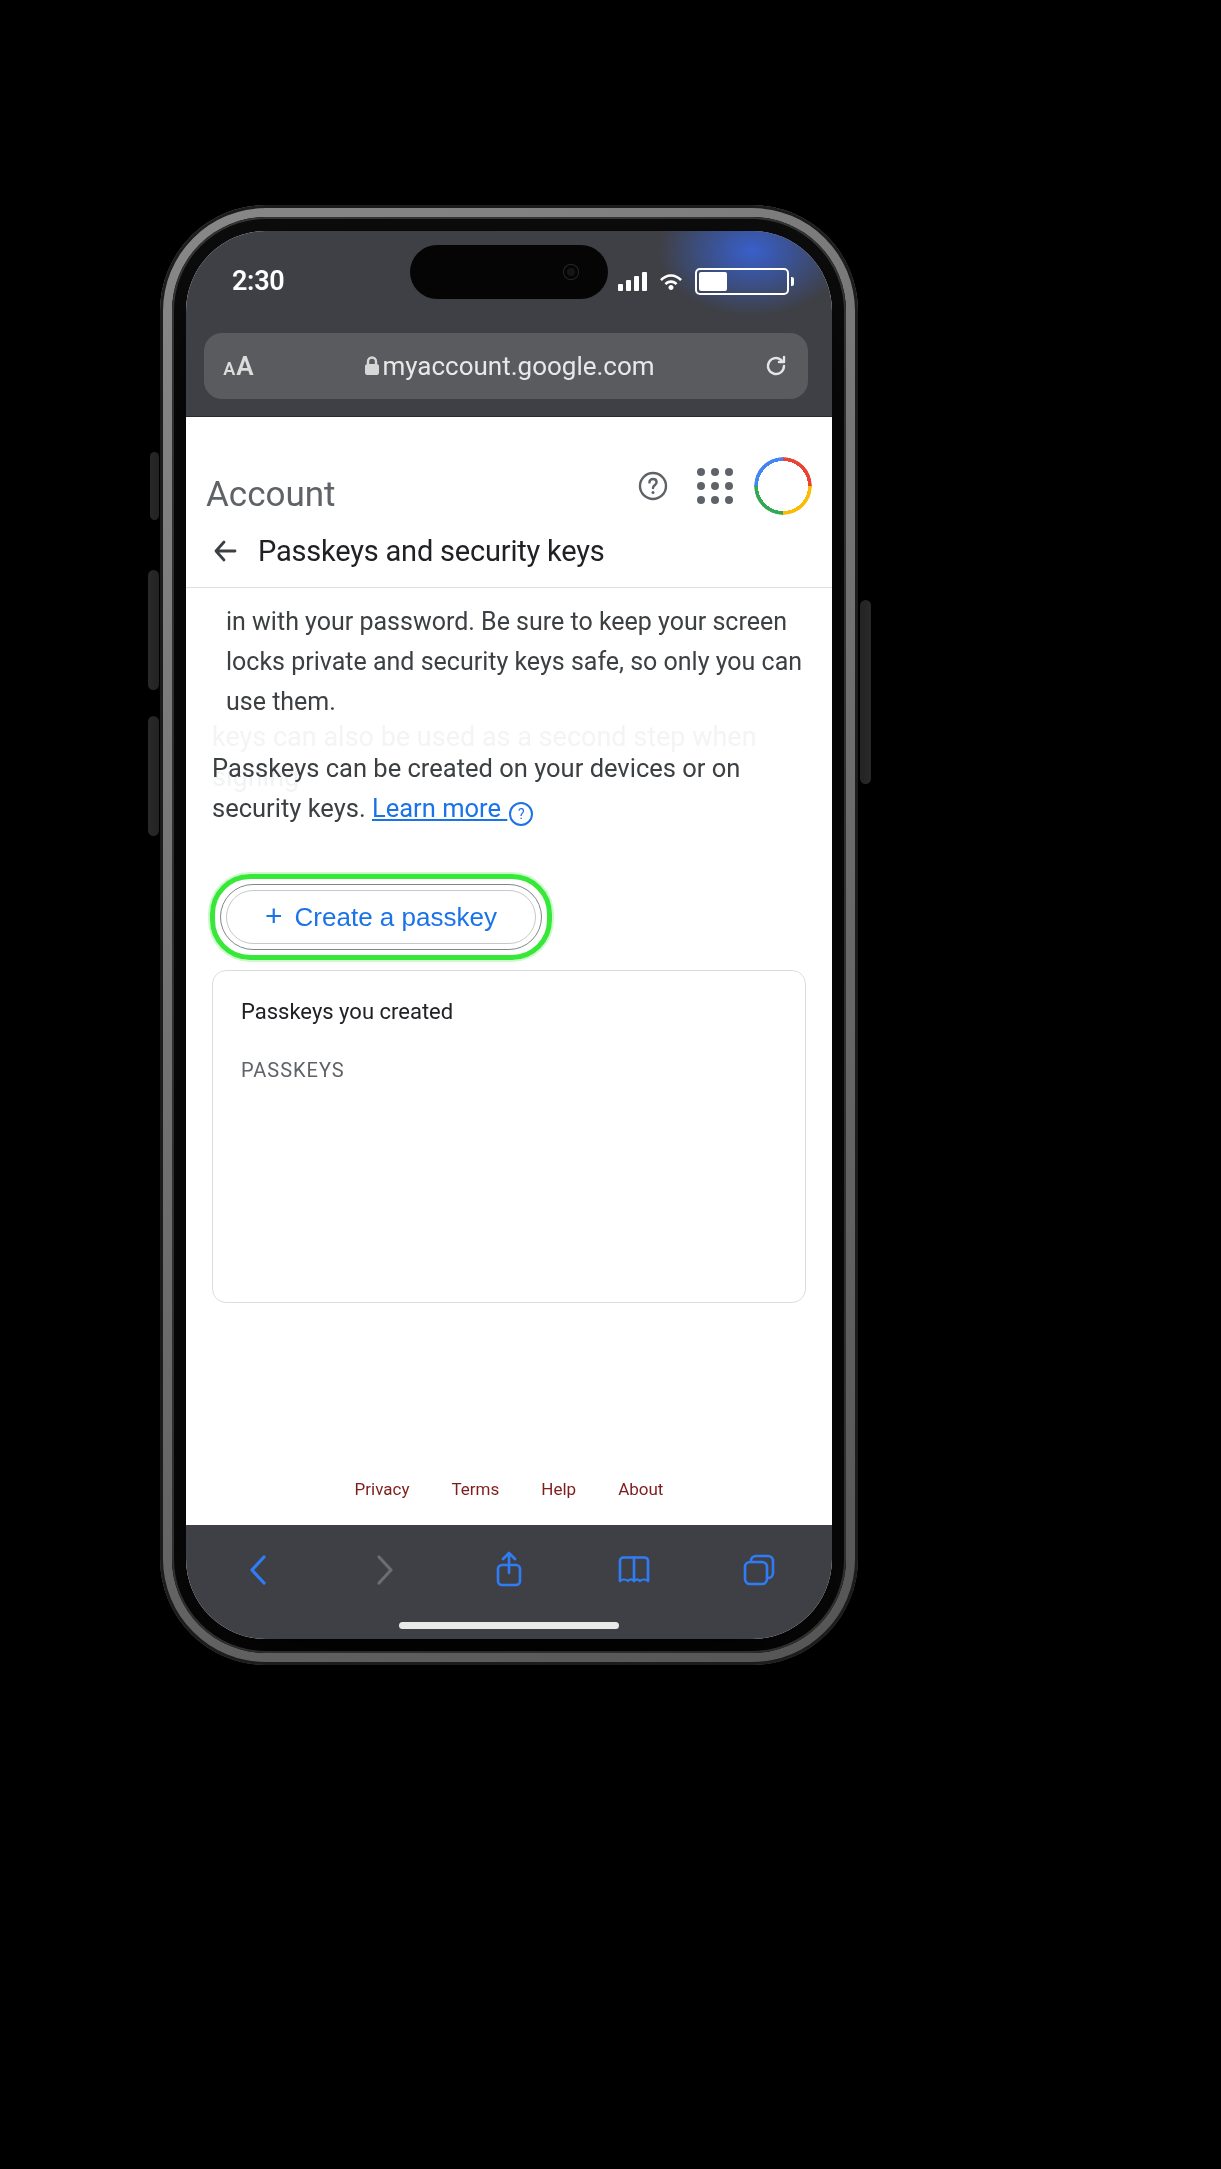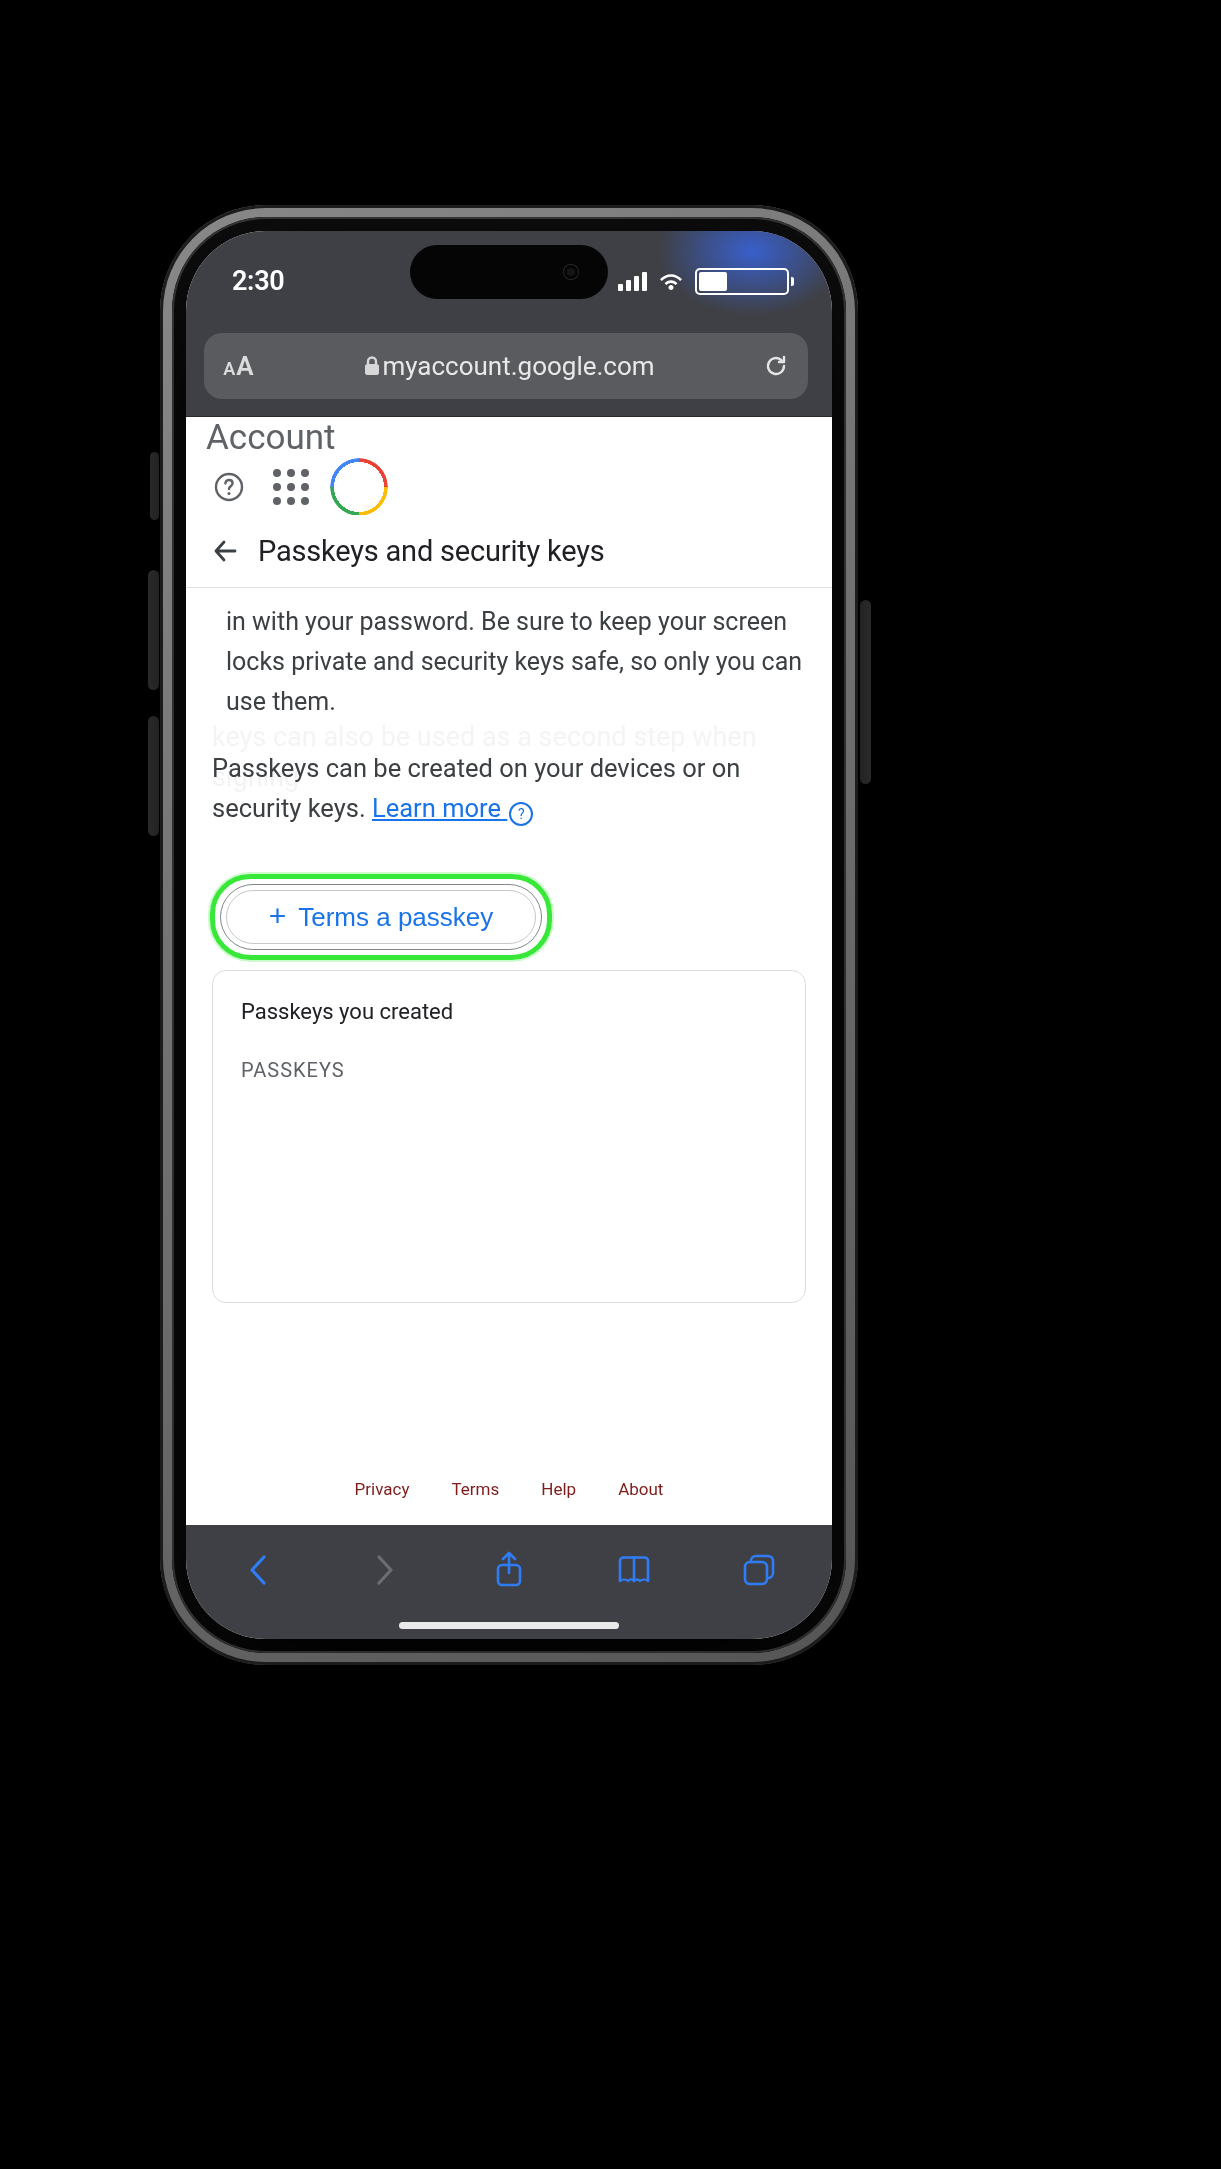--- a/index.html
+++ b/index.html
@@ -57,21 +57,21 @@
   .addr{position:absolute;left:18px;right:24px;top:102px;height:66px;background:rgba(255,255,255,0.14);border-radius:18px;display:flex;align-items:center;color:#e0e0e0;font-size:26px;}
   .addr .aa{width:70px;text-align:center;font-weight:600;letter-spacing:1px;color:#dcdcdc;}
   .addr .aa .small{font-size:18px;}
   .addr .center{flex:1;display:flex;align-items:center;justify-content:center;gap:1px;color:#e8e8e8;}
   .addr .lock svg{display:block;}
   .addr .reload{width:64px;display:flex;align-items:center;justify-content:center;}
 
   
   .page{position:absolute;top:186px;left:0;right:0;bottom:114px;background:#fff;overflow:hidden;}
   
-  .ghdr{height:98px;display:flex;align-items:flex-start;justify-content:space-between;padding:0 20px;flex-direction:column;}
+  .ghdr{height:98px;display:flex;align-items:flex-end;justify-content:space-between;padding:0 20px;}
   .ghdr .title{font-size:35px;color:#5f6368;font-family:"Product Sans",Roboto,Arial,sans-serif;}
   .ghdr .right{display:flex;align-items:center;gap:16px;}
   .icon-btn{width:46px;height:46px;border-radius:50%;display:flex;align-items:center;justify-content:center;color:#5f6368;}
   .apps-grid{display:grid;grid-template-columns:repeat(3,8px);grid-auto-rows:8px;gap:6px;}
   .apps-grid span{display:block;width:8px;height:8px;background:#5f6368;border-radius:50%;}
   .avatar{width:58px;height:58px;border-radius:50%;position:relative;background:#fff;}
   .avatar::before{content:"";position:absolute;inset:0;border-radius:50%;padding:3px;background:conic-gradient(#ea4335 0 90deg,#fbbc05 90deg 180deg,#34a853 180deg 270deg,#4285f4 270deg 360deg);-webkit-mask:radial-gradient(circle at center,transparent 0 25px,#000 25px 29px,transparent 29px);mask:radial-gradient(circle at center,transparent 0 25px,#000 25px 29px,transparent 29px);}
   
   .subhdr{height:72px;display:flex;align-items:center;gap:18px;padding:0 24px;border-bottom:1px solid #e0e0e0;position:relative;z-index:2;background:#fff;}
   .subhdr .back svg{display:block;}
@@ -211,21 +211,21 @@
           <div class="body">
             <p class="p1">in with your password. Be sure to keep your screen locks private and security keys safe, so only you can use them.</p>
             <p class="p2">
               <span>Passkeys can be created on your devices or on security keys. </span><a href="#" class="link"><span>Learn more</span>&nbsp;<span class="helpq">?</span></a>
             </p>
 
             <div class="hlwrap">
               <div class="greenring"></div>
               <button class="pill">
                 <span class="plus">+</span>
-                <span>Terms a passkey</span>
+                <span>Create a passkey</span>
               </button>
             </div>
 
             <div class="card">
               <h3 class="head">Passkeys you created</h3>
               <div class="label">PASSKEYS</div>
             </div>
           </div>
 
           <div class="footer">

